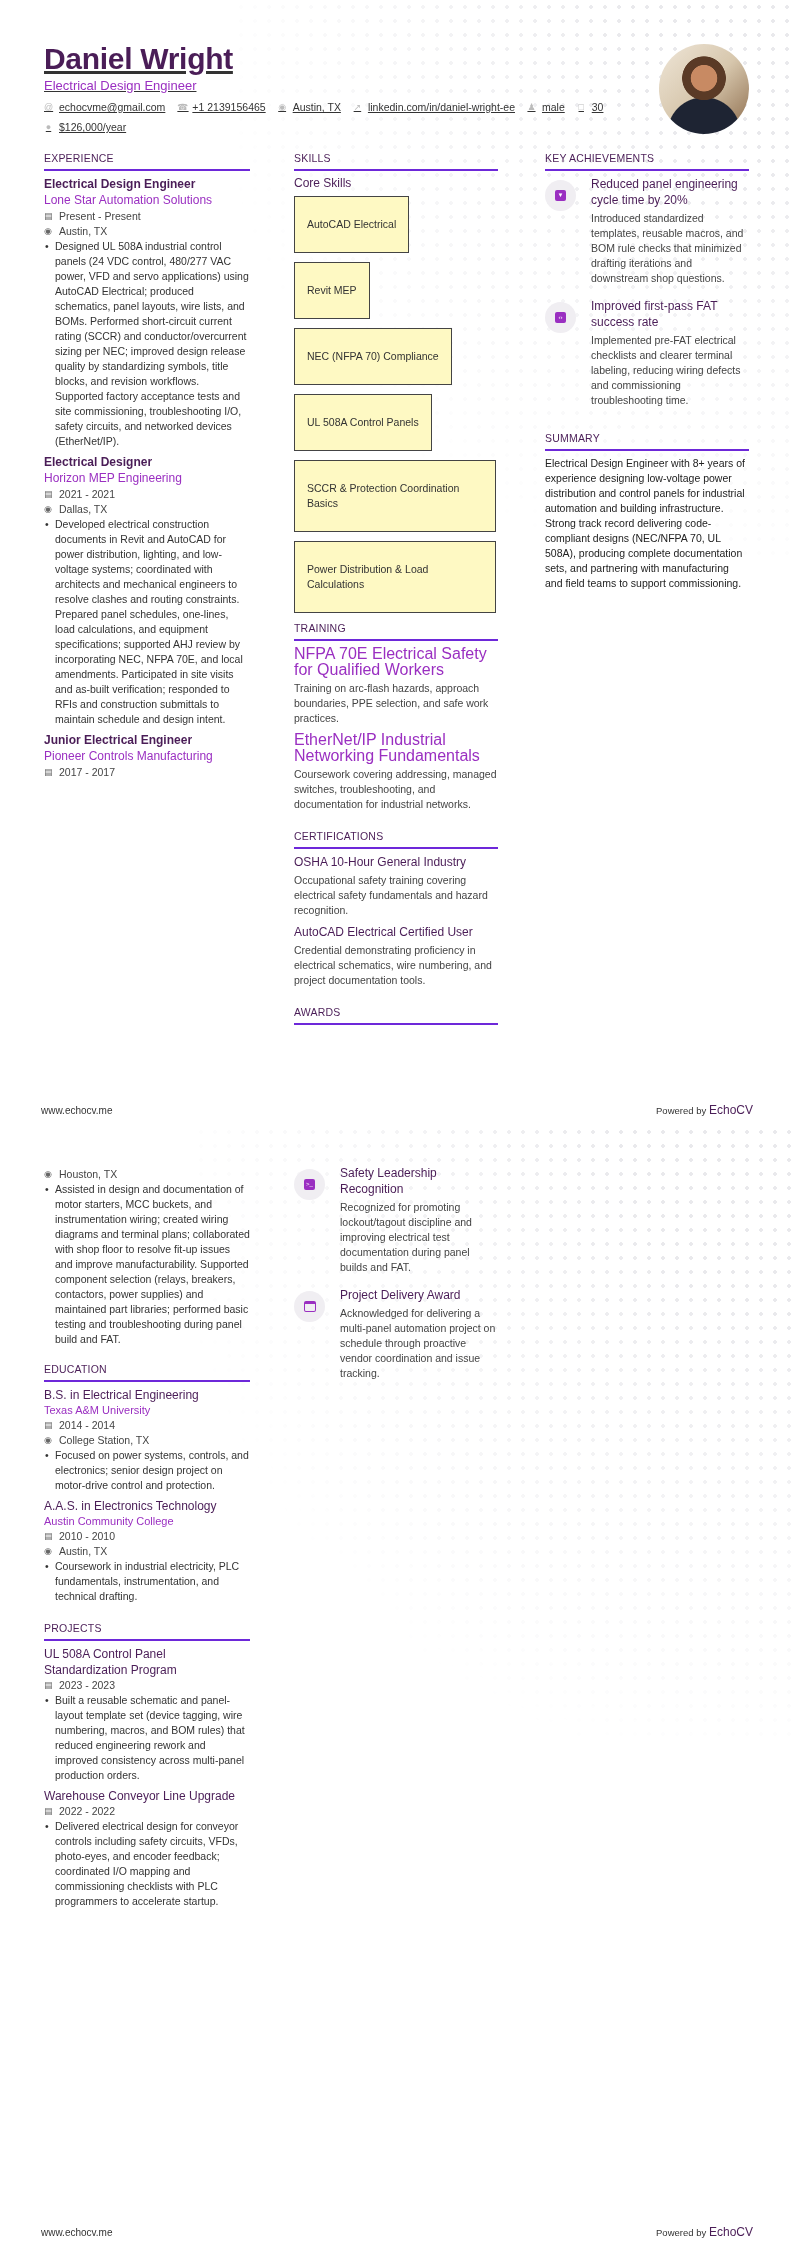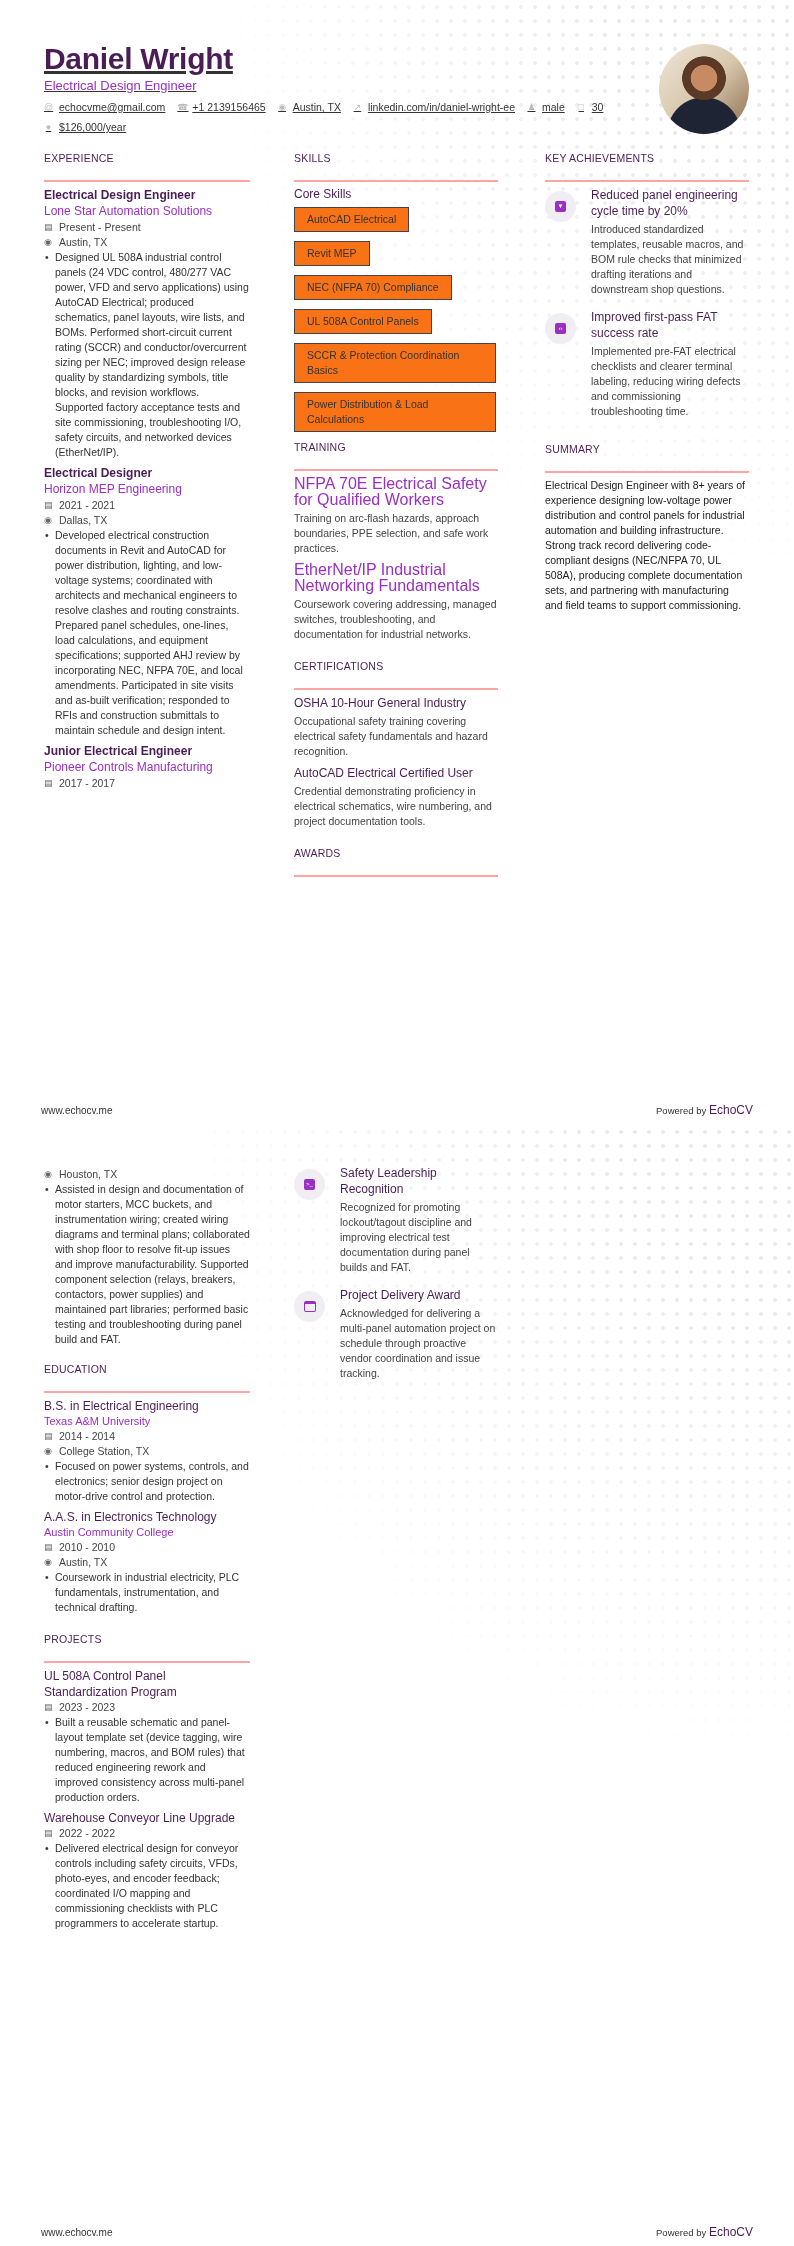--- a/index.html
+++ b/index.html
@@ -36,37 +36,37 @@
   }
 
   
   .col { position: absolute; }
   .c1 { left: 44px; width: 206px; }
   .c2 { left: 294px; width: 204px; }
   .c3 { left: 545px; width: 204px; }
 
   .sec-title {
     font-size: 10.5px; color: #4a1d57; letter-spacing: 0.2px; text-transform: uppercase;
-    padding-bottom: 16px; border-bottom: 2px solid #fca5a5; margin-bottom: 5px;
+    padding-bottom: 5px; border-bottom: 2px solid #6d28d9; margin-bottom: 5px;
   }
   .sec { margin-bottom: 18px; }
 
   .job-title { font-size: 12px; font-weight: bold; color: #4a1d57; line-height: 16px; }
   .company { font-size: 12px; color: #9a2fc1; line-height: 17px; }
   .meta { font-size: 10.5px; color: #444; line-height: 15px; display: flex; align-items: center; }
   .meta .mi { color: #666; font-size: 9px; width: 11px; margin-right: 4px; }
   .bullets { list-style: none; font-size: 10.5px; color: #333; line-height: 15px; }
   .bullets li { position: relative; padding-left: 11px; }
   .bullets li::before { content: "\2022"; position: absolute; left: 1px; top: 0; }
   .entry { margin-bottom: 5px; }
 
   .sub-title { font-size: 12px; color: #4a1d57; margin-bottom: 6px; }
   .skill {
-    display: inline-block; border: 1px solid #444; padding: 4px 12px; font-size: 10.5px;
-    color: #333; line-height: 15px; margin-bottom: 9px; background: #f97316;
+    display: inline-block; border: 1px solid #444; padding: 20px 12px; font-size: 10.5px;
+    color: #333; line-height: 15px; margin-bottom: 9px; background: #fef9c3;
   }
   .skill.wide { display: block; width: 202px; }
 
   .t-title { font-size: 16px; color: #9a2fc1; line-height: 16px; margin-bottom: 3px; }
   .c-title { font-size: 12px; color: #4a1d57; line-height: 16px; margin-bottom: 3px; }
   .desc { font-size: 10.5px; color: #444; line-height: 15px; margin-bottom: 6px; }
 
   .ach { display: flex; margin-bottom: 6px; }
   .ach-icon {
     width: 31px; height: 31px; border-radius: 50%; background: #f0eef2; flex: none;

